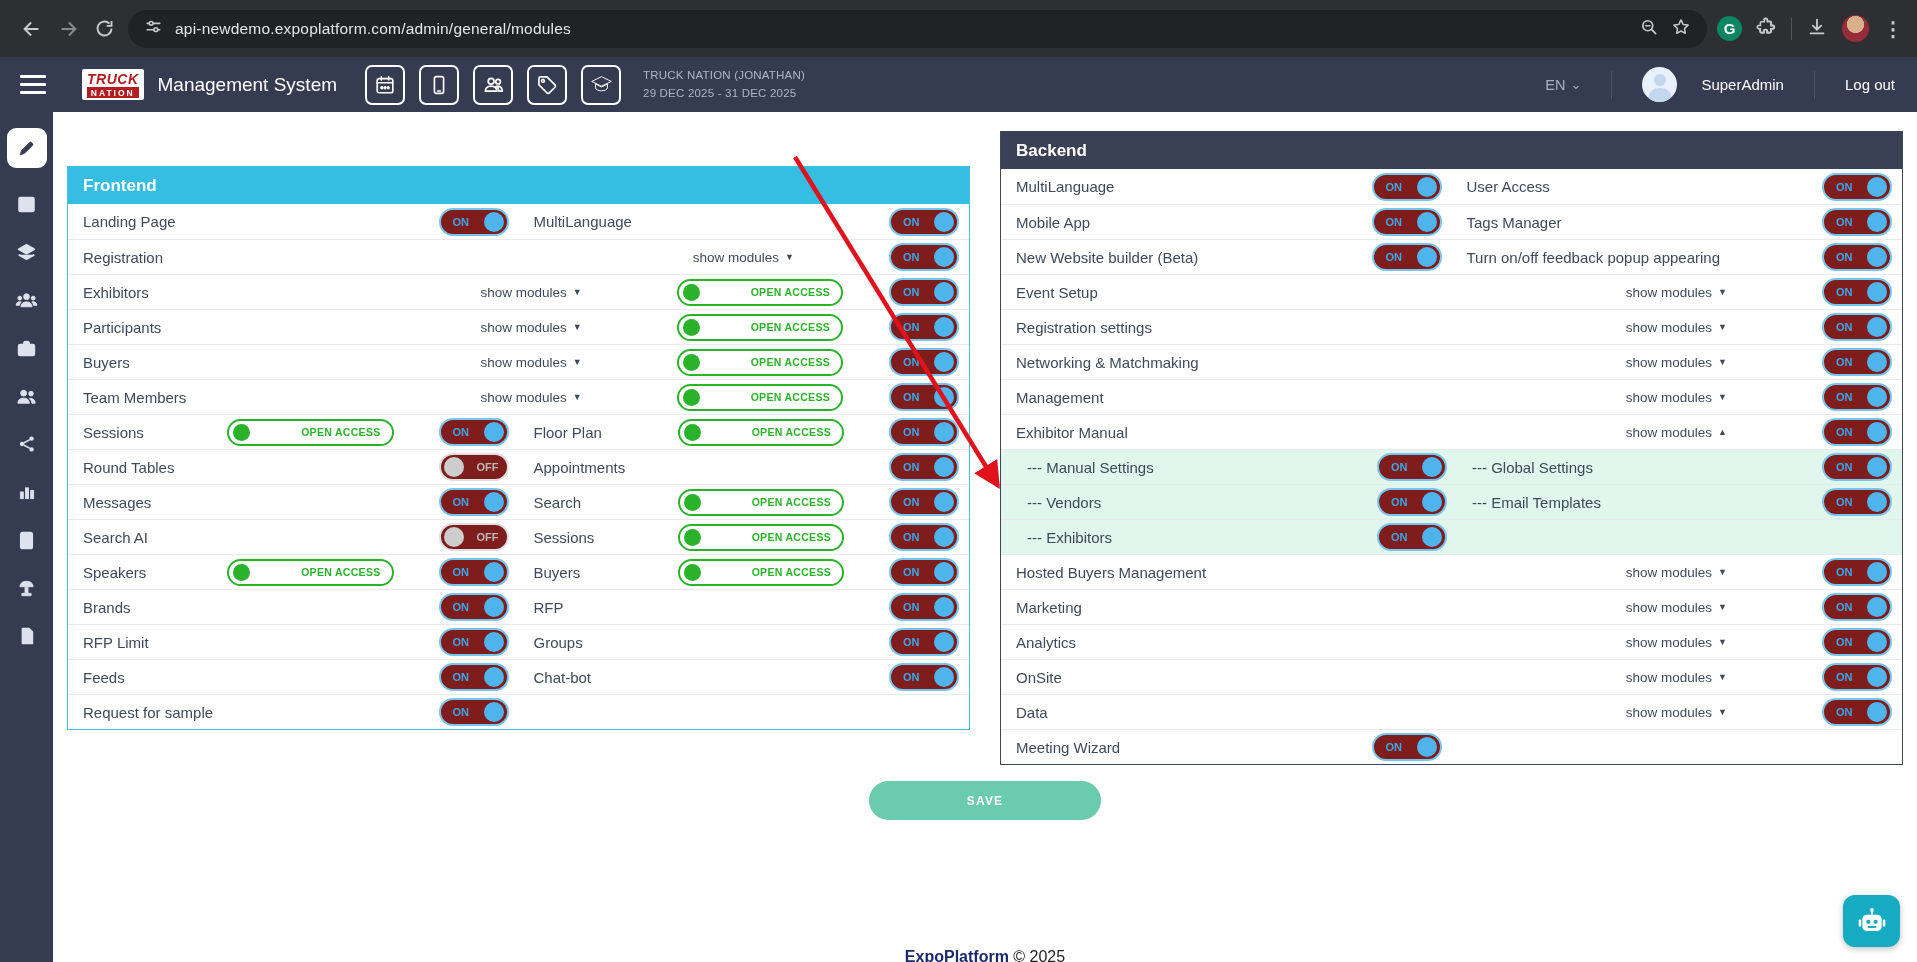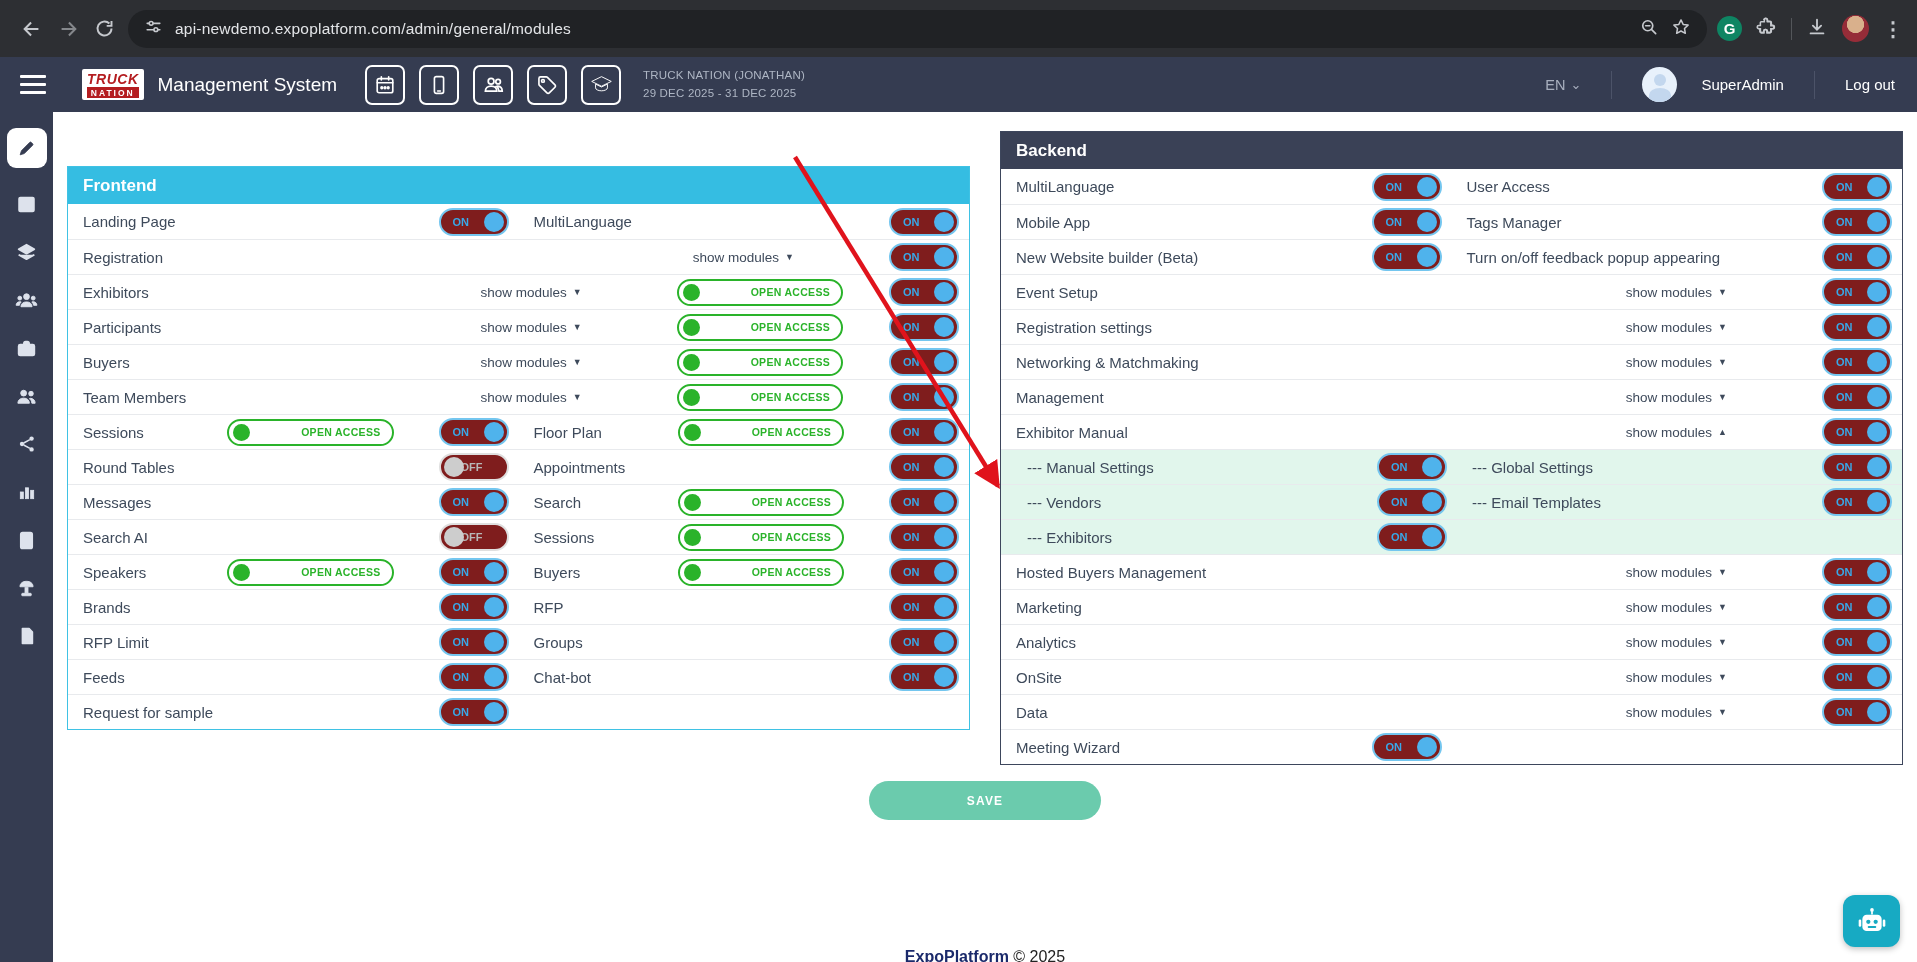--- a/index.html
+++ b/index.html
@@ -78,21 +78,21 @@
   .cell .badge { margin-right:45px; }
 
   .tg { width:70px; height:28px; border-radius:15px; background:#7f1d1d; position:relative;
     flex:0 0 auto; cursor:pointer; }
   .tg .tlb { position:absolute; top:50%; transform:translateY(-50%); font-size:11px; font-weight:bold; }
   .tg .knob { position:absolute; top:50%; transform:translateY(-50%); width:20px; height:20px; border-radius:50%; }
   .tg.on { border:2px solid #74c6ef; }
   .tg.on .tlb { left:12px; color:#38a8e8; }
   .tg.on .knob { right:3px; background:#4fb3ec; }
   .tg.off { border:2px solid #dfdfdf; }
-  .tg.off .tlb { right:24px; color:#b8b8b8; }
+  .tg.off .tlb { right:8px; color:#b8b8b8; }
   .tg.off .knob { left:3px; background:#cdcdcd; }
 
   .badge { height:27px; border:2px solid #2ab32a; border-radius:15px; background:#fff;
     display:flex; align-items:center; padding:0 11px 0 4px; gap:8px; flex:0 0 auto; cursor:pointer; }
   .badge .dot { width:17px; height:17px; border-radius:50%; background:#2ab32a; }
   .badge .btx { font-size:10.5px; font-weight:bold; color:#2ab32a; letter-spacing:.3px; white-space:nowrap;margin-left:43px; }
 
   
   .saverow { text-align:center; margin-top:16px; }
   .savebtn { width:232px; height:39px; border:none; border-radius:20px; background:#6bcbad; color:#fff;

